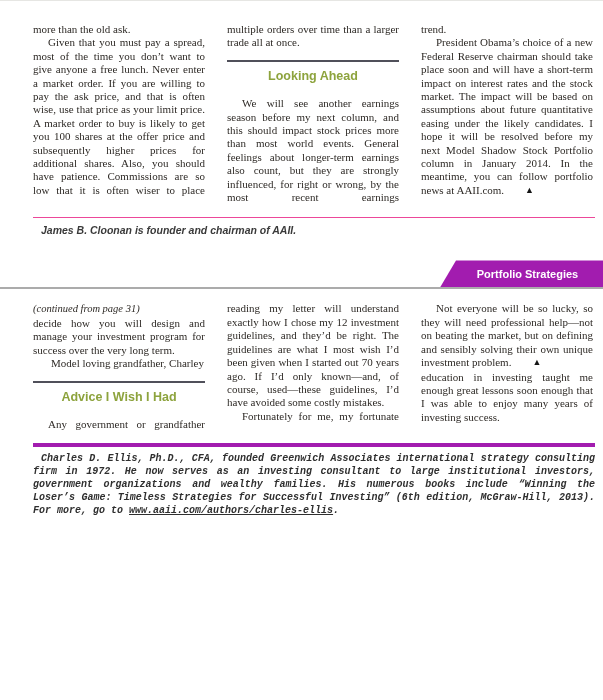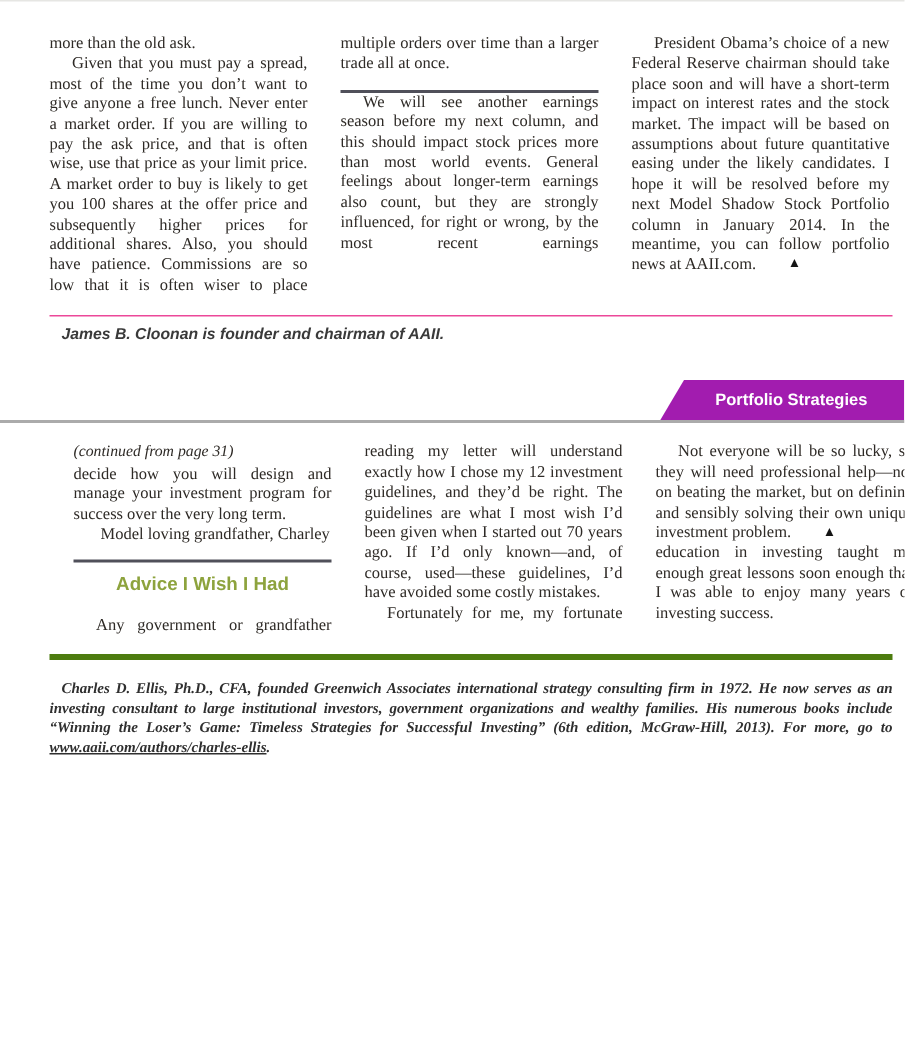--- a/index.html
+++ b/index.html
@@ -29,44 +29,46 @@
     font-size:10.5px;color:#3a3a3a;
   }
   .section-break{position:relative;height:28px;margin-top:25px;}
   .gray-line{position:absolute;left:-33px;right:-28px;bottom:0;height:2px;background:#ababab;}
   .banner{
     position:absolute;right:-28px;bottom:2px;height:27px;width:163px;background:#a21caf;
     clip-path:polygon(16px 0,100% 0,100% 100%,0 100%);
     color:#ffffff;font-family:"Liberation Sans",sans-serif;font-weight:bold;font-size:11px;
     display:flex;align-items:center;justify-content:center;padding-left:12px;box-sizing:border-box;
   }
-  .bottom-section{margin-top:13px;margin-left:16px;}
+  .bottom-section{margin-top:13px;}
   .bio{
-    margin-top:12px;margin-right:-20px;border-top:4px solid #4d7c0f;padding-top:13px;
-    font-family:Liberation Serif, serif;font-style:italic;font-weight:bold;
+    margin-top:12px;margin-right:-20px;border-top:4px solid #a21caf;padding-top:5px;
+    font-family:Liberation Mono, monospace;font-style:italic;font-weight:bold;
     font-size:10px;line-height:13px;color:#2f2f2f;text-align:justify;text-indent:8px;
   }
   .bio .u{text-decoration:underline;}
 </style>
 </head>
 <body>
 
 <div class="page">
 
   <div class="cols">
     <div class="col">
       <p class="para">more than the old ask.</p>
       <p class="para indent cont-last">Given that you must pay a spread, most of the time you don’t want to give anyone a free lunch. Never enter a market order. If you are willing to pay the ask price, and that is often wise, use that price as your limit price. A market order to buy is likely to get you 100 shares at the offer price and subsequently higher prices for additional shares. Also, you should have patience. Commissions are so low that it is often wiser to place</p>
     </div>
     <div class="col">
       <p class="para">multiple orders over time than a larger trade all at once.</p>
       <hr class="heading-rule">
+      <h3 class="col-heading">Looking Ahead</h3>
       <p class="para indent cont-last">We will see another earnings season before my next column, and this should impact stock prices more than most world events. General feelings about longer-term earnings also count, but they are strongly influenced, for right or wrong, by the most recent earnings</p>
     </div>
     <div class="col">
+      <p class="para">trend.</p>
       <p class="para indent"><span>President Obama’s choice of a new Federal Reserve chairman should take place soon and will have a short-term impact on interest rates and the stock market. The impact will be based on assumptions about future quantitative easing under the likely candidates. I hope it will be resolved before my next Model Shadow Stock Portfolio column in January 2014. In the meantime, you can follow portfolio news at AAII.com.</span><span class="end-mark">▲</span></p>
     </div>
   </div>
 
   <div class="byline">James B. Cloonan is founder and chairman of AAII.</div>
 
   <div class="section-break">
     <div class="gray-line"></div>
     <div class="banner">Portfolio Strategies</div>
   </div>

